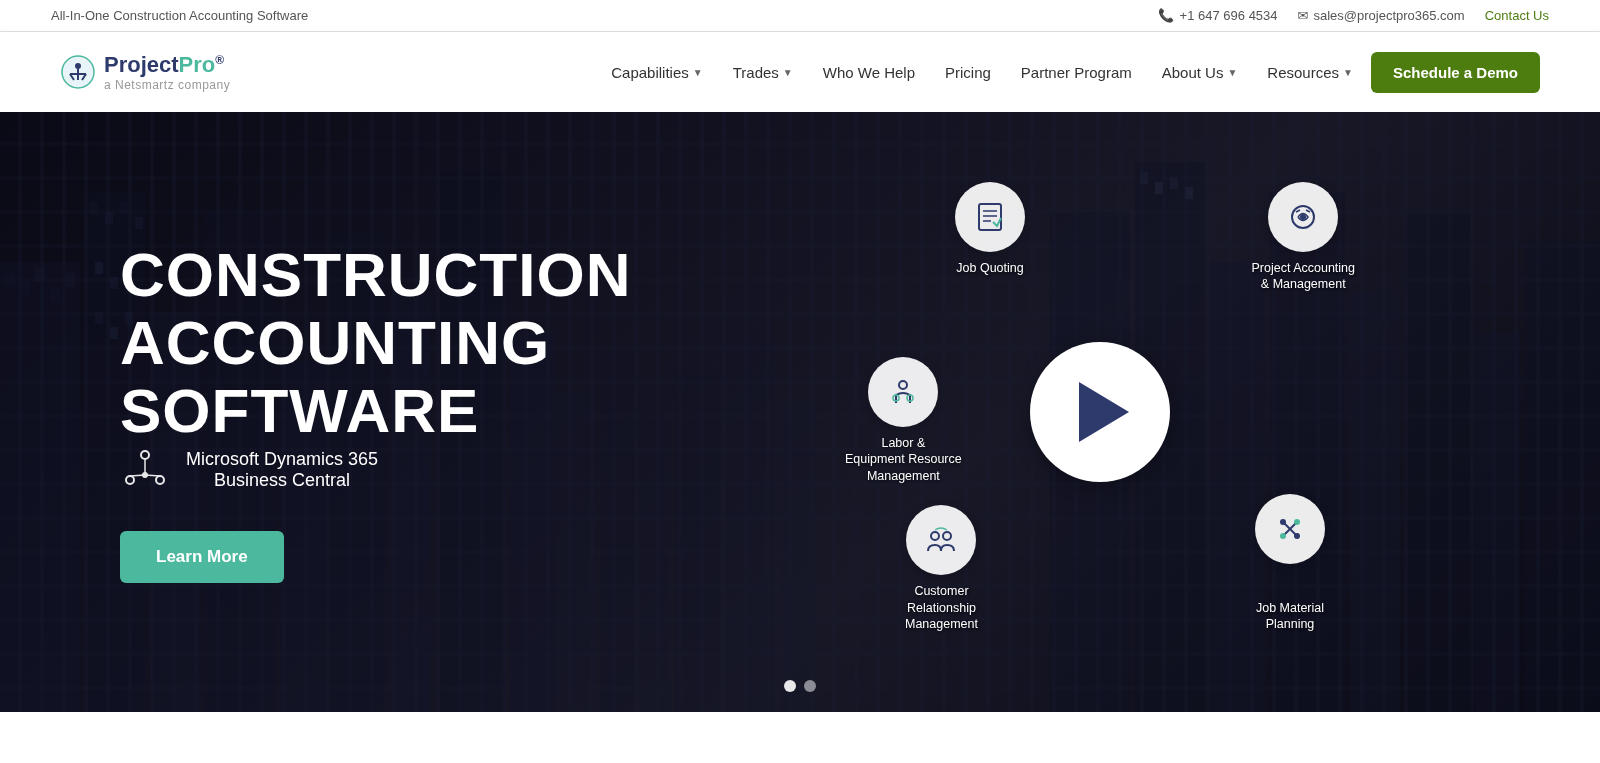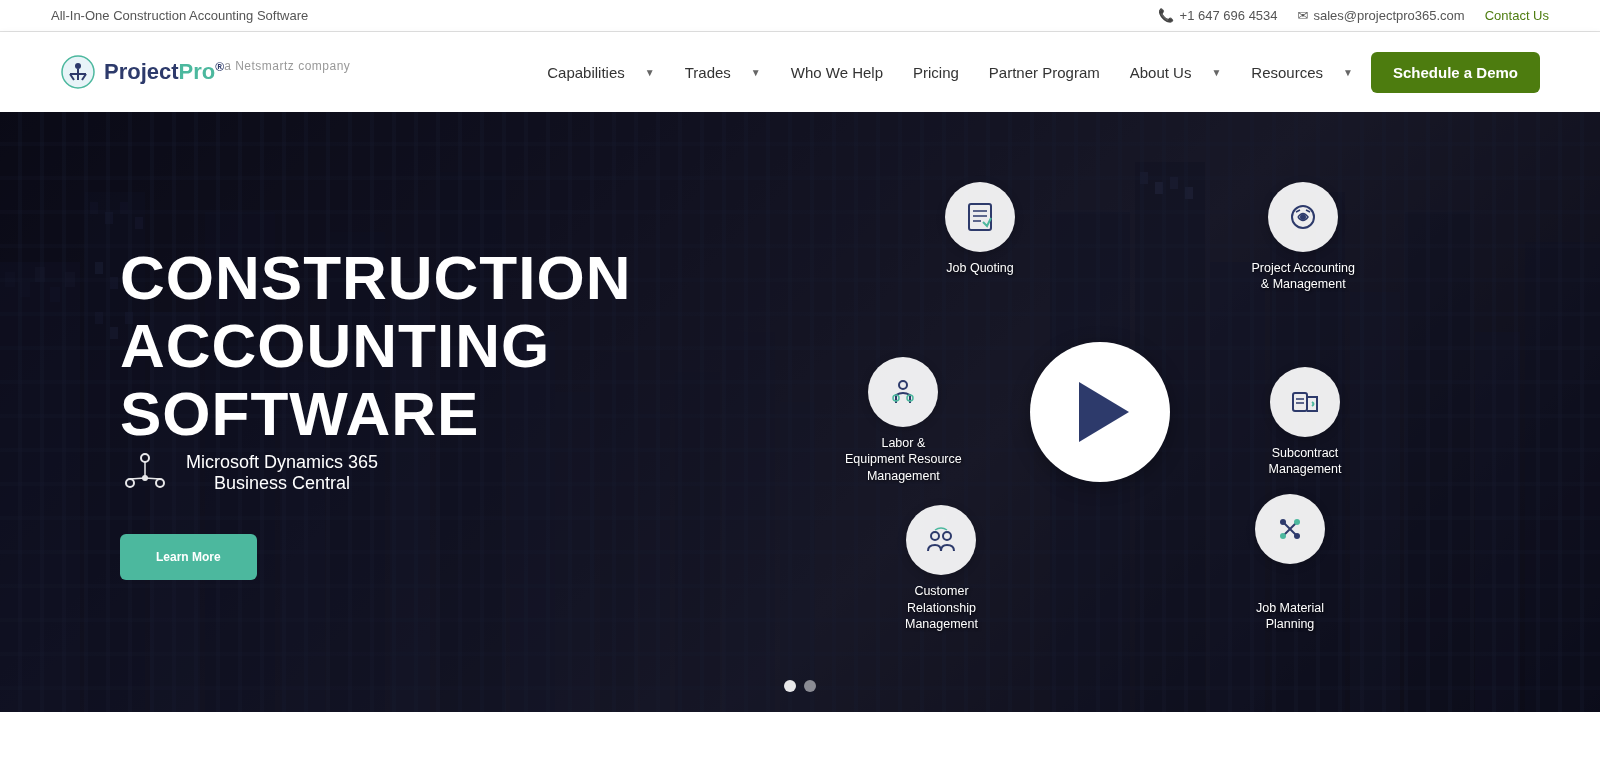--- a/index.html
+++ b/index.html
@@ -41,21 +41,21 @@
       display: flex;
       align-items: center;
       gap: 8px;
     }
     .logo-icon {
       width: 36px;
       height: 36px;
     }
     .logo-text {
       display: flex;
-      flex-direction: row;
+      flex-direction: column;
     }
     .logo-title {
       font-size: 22px;
       font-weight: 700;
       color: #2d3a6b;
     }
     .logo-title span { color: #4cb89e; }
     .logo-subtitle {
       font-size: 12px;
       color: #999;
@@ -69,21 +69,21 @@
     }
     .nav-links li a {
       text-decoration: none;
       color: #333;
       font-size: 15px;
       font-weight: 500;
       padding: 8px 12px;
       border-radius: 4px;
       display: flex;
       align-items: center;
-      gap: 20px;
+      gap: 4px;
       white-space: nowrap;
     }
     .nav-links li a .caret {
       font-size: 10px;
       color: #666;
     }
     .schedule-btn {
       background: #4d7c0f;
       color: #fff !important;
       padding: 12px 22px !important;
@@ -160,21 +160,21 @@
     .dynamics-icon {
       width: 50px;
       height: 50px;
       opacity: 0.9;
     }
     .learn-more-btn {
       background: #4cb89e;
       color: #fff;
       border: none;
       padding: 16px 36px;
-      font-size: 12px;
+      font-size: 17px;
       font-weight: 600;
       border-radius: 6px;
       cursor: pointer;
       text-decoration: none;
       display: inline-block;
     }
 
     
     .hero-right {
       flex: 1;
@@ -424,21 +424,21 @@
       <a href="#" class="learn-more-btn">Learn More</a>
     </div>
 
     <div class="hero-right">
       <div class="diagram">
 
         <div class="center-circle">
           <div class="center-arrow"></div>
         </div>
 
-        <div class="feature-node" style="top: 10px; left: 120px;">
+        <div class="feature-node" style="top: 10px; left: 130px;">
           <div class="feature-circle">
             <svg viewBox="0 0 34 34" fill="none">
               <rect x="6" y="4" width="22" height="26" rx="2" stroke="#2d3a6b" stroke-width="2"></rect>
               <line x1="10" y1="11" x2="24" y2="11" stroke="#2d3a6b" stroke-width="1.5"></line>
               <line x1="10" y1="16" x2="24" y2="16" stroke="#2d3a6b" stroke-width="1.5"></line>
               <line x1="10" y1="21" x2="18" y2="21" stroke="#2d3a6b" stroke-width="1.5"></line>
               <path d="M20 22 L24 26 L28 18" stroke="#4cb89e" stroke-width="2" fill="none"></path>
             </svg>
           </div>
           <span class="feature-label">Job Quoting</span>
@@ -461,33 +461,20 @@
             <svg viewBox="0 0 34 34" fill="none">
               <circle cx="17" cy="10" r="4" stroke="#2d3a6b" stroke-width="2"></circle>
               <path d="M10 28 L10 20 Q17 16 24 20 L24 28" stroke="#2d3a6b" stroke-width="2" fill="none"></path>
               <circle cx="10" cy="23" r="3" stroke="#4cb89e" stroke-width="1.5"></circle>
               <circle cx="24" cy="23" r="3" stroke="#4cb89e" stroke-width="1.5"></circle>
             </svg>
           </div>
           <span class="feature-label">Labor &amp;<br>Equipment Resource<br>Management</span>
         </div>
 
-        <div class="feature-node" style="top: 195px; right: 10px;">
-          <div class="feature-circle">
-            <svg viewBox="0 0 34 34" fill="none">
-              <rect x="5" y="8" width="14" height="18" rx="2" stroke="#2d3a6b" stroke-width="2"></rect>
-              <path d="M19 12 L29 12 L29 26 L19 26" stroke="#2d3a6b" stroke-width="2" fill="none"></path>
-              <path d="M24 17 Q27 19 24 21" stroke="#4cb89e" stroke-width="2" fill="none"></path>
-              <line x1="8" y1="14" x2="16" y2="14" stroke="#2d3a6b" stroke-width="1.5"></line>
-              <line x1="8" y1="18" x2="16" y2="18" stroke="#2d3a6b" stroke-width="1.5"></line>
-            </svg>
-          </div>
-          <span class="feature-label">Subcontract
-Management</span>
-        </div>
 
         <div class="feature-node" style="bottom: 20px; left: 80px;">
           <div class="feature-circle">
             <svg viewBox="0 0 34 34" fill="none">
               <circle cx="11" cy="13" r="4" stroke="#2d3a6b" stroke-width="2"></circle>
               <circle cx="23" cy="13" r="4" stroke="#2d3a6b" stroke-width="2"></circle>
               <path d="M4 28 Q4 22 11 22 Q17 22 17 28" stroke="#2d3a6b" stroke-width="2" fill="none"></path>
               <path d="M17 28 Q17 22 23 22 Q30 22 30 28" stroke="#2d3a6b" stroke-width="2" fill="none"></path>
               <path d="M11 7 Q17 3 23 7" stroke="#4cb89e" stroke-width="1.5" fill="none"></path>
             </svg>

